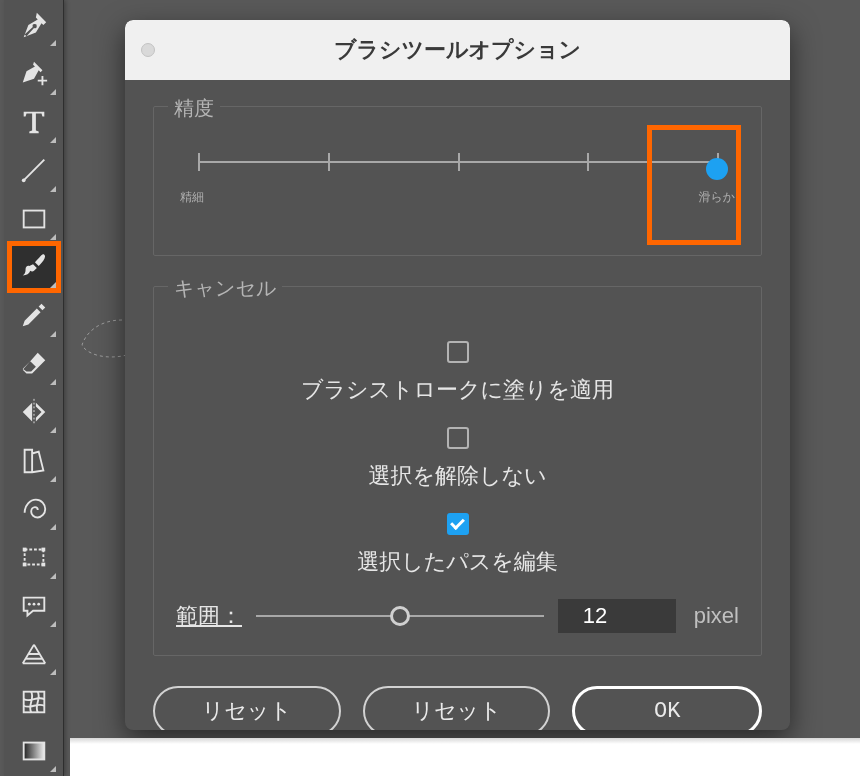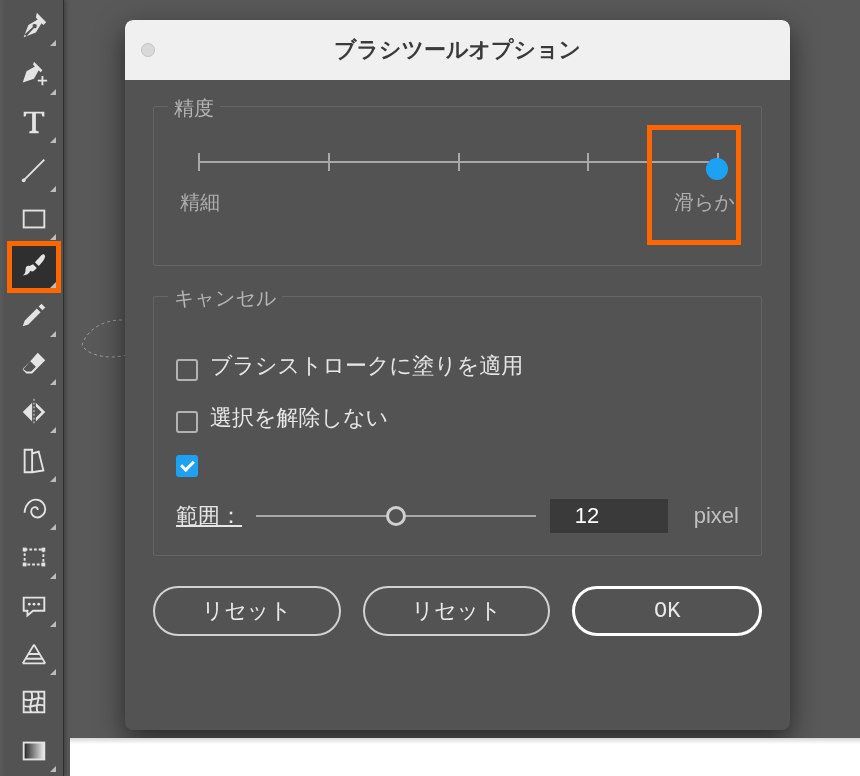--- a/index.html
+++ b/index.html
@@ -135,40 +135,41 @@
       background: #1da1f2;
       transform: translate(-50%, -50%);
       cursor: pointer;
     }
     .precision-labels {
       position: absolute;
       left: 0; right: 0; top: 36px;
       display: flex;
       justify-content: space-between;
       padding: 0 4px;
-      font-size: 20px;
+      font-size: 12px;
     }
     .precision-highlight {
       position: absolute;
       right: -2px;
       top: -28px;
       width: 94px;
       height: 120px;
       border: 5px solid #ff6600;
       pointer-events: none;
     }
 
     
     .row {
       display: flex;
-      align-items: flex-end;
+      align-items: center;
       gap: 12px;
       margin: 8px 0 22px 0;
       color: #e6e6e6;
       font-size: 22px;
+      flex-direction: column;
     }
     .cbx {
       width: 22px; height: 22px; flex:0 0 22px;
       border: 2px solid #b3b3b3;
       border-radius: 3px;
       display: inline-flex;
       align-items: center; justify-content: center;
       cursor: pointer;
       background: transparent;
     }
@@ -211,21 +212,21 @@
     .pxfield {
       width: 118px;
       height: 34px;
       background: #3a3a3a;
       color: #fff;
       font-size: 22px;
       border: none;
       padding: 0 25px;
       outline: none;
     }
-    .unit { font-size: 22px; color: #c0c0c0; margin-left: 12px; }
+    .unit { font-size: 22px; color: #c0c0c0; margin-left: 4px; }
 
     
     .button-row {
       display: flex;
       justify-content: flex-end;
       gap: 22px;
     }
     .btn {
       flex: 1;
       height: 50px;
@@ -400,21 +401,21 @@
 </svg>
 
 <div class="dialog">
   <div class="titlebar">
     <span class="dot"></span>
     <span>ブラシツールオプション</span>
   </div>
 
   <div class="dialog-body">
 
-    <div class="group" style="padding-bottom:24px;">
+    <div class="group" style="padding-bottom:14px;">
       <span class="legend">精度</span>
       <div class="precision-wrap">
         <div class="axis">
           <span class="tick" style="left:0"></span>
           <span class="tick" style="left:25%"></span>
           <span class="tick" style="left:50%"></span>
           <span class="tick" style="left:75%"></span>
           <span class="tick" style="left:100%"></span>
           <span class="knob" style="left:100%"></span>
         </div>
@@ -434,20 +435,21 @@
         <span>ブラシストロークに塗りを適用</span>
       </div>
 
       <div class="row">
         <span class="cbx"></span>
         <span>選択を解除しない</span>
       </div>
 
       <div class="row">
         <span class="cbx checked"></span>
+        <span>選択したパスを編集</span>
       </div>
 
       <div class="range-row">
         <span class="range-label">範囲：</span>
         <div class="range">
           <span class="thumb" style="left:50%"></span>
         </div>
         <input class="pxfield" value="12" style="">
         <span class="unit">pixel</span>
       </div>

